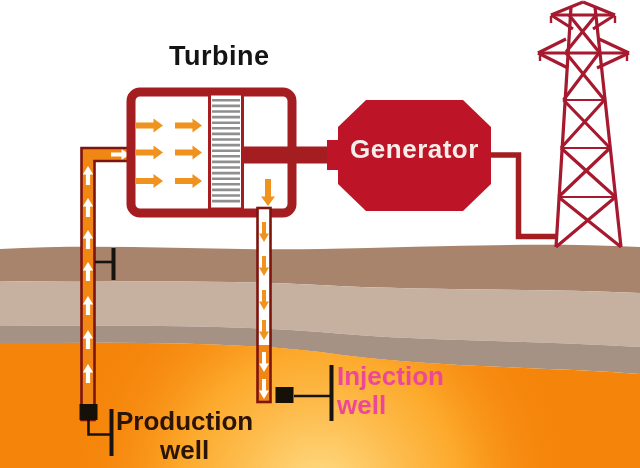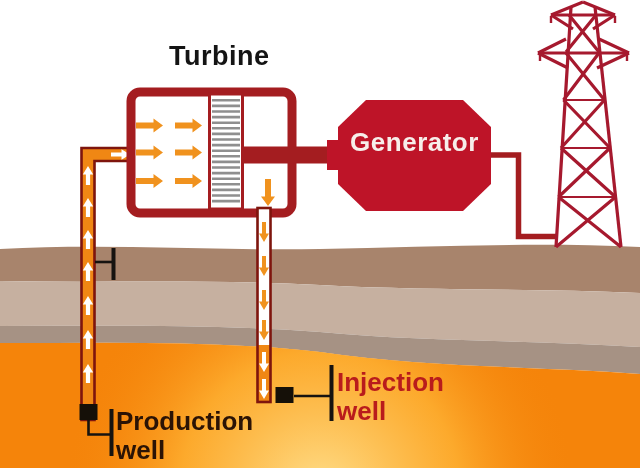--- a/index.html
+++ b/index.html
@@ -6,25 +6,25 @@
   #stage{
     position:relative;width:640px;height:468px;overflow:hidden;background:#ffffff;
     font-family:"Liberation Sans",sans-serif;
     padding-left:28px;
   }
   #diagram-svg{position:absolute;left:0;top:0;}
   .lbl{position:absolute;font-weight:bold;white-space:nowrap;}
   .lbl-turbine{left:169px;top:41px;font-size:27px;color:#141414;letter-spacing:0.5px;}
   .lbl-steam{left:117px;top:246px;font-size:26px;color:#161310;}
   .lbl-generator{
-    left:338px;top:127px;width:153px;text-align:center;
+    left:338px;top:134px;width:153px;text-align:center;
     font-size:26px;color:#f7eeea;letter-spacing:0.5px;
   }
-  .lbl-prod{left:116px;top:407px;font-size:26px;line-height:29px;color:#2b1305;}
-  .lbl-inj{left:337px;top:362px;font-size:26px;line-height:29px;color:#b91c1c;margin-top:6px;}
+  .lbl-prod{left:116px;top:407px;font-size:26px;line-height:29px;color:#2b1305;text-align:center;}
+  .lbl-inj{left:337px;top:362px;font-size:26px;line-height:29px;color:#ec4899;}
 </style>
 </head>
 <body>
 
 <div id="stage">
 
   <svg id="diagram-svg" width="640" height="468" viewBox="0 0 640 468">
     <defs>
 
       <path id="aw" d="M0,0 L-5.2,8.5 L-2.1,8.5 L-2.1,19 L2.1,19 L2.1,8.5 L5.2,8.5 Z"></path>

